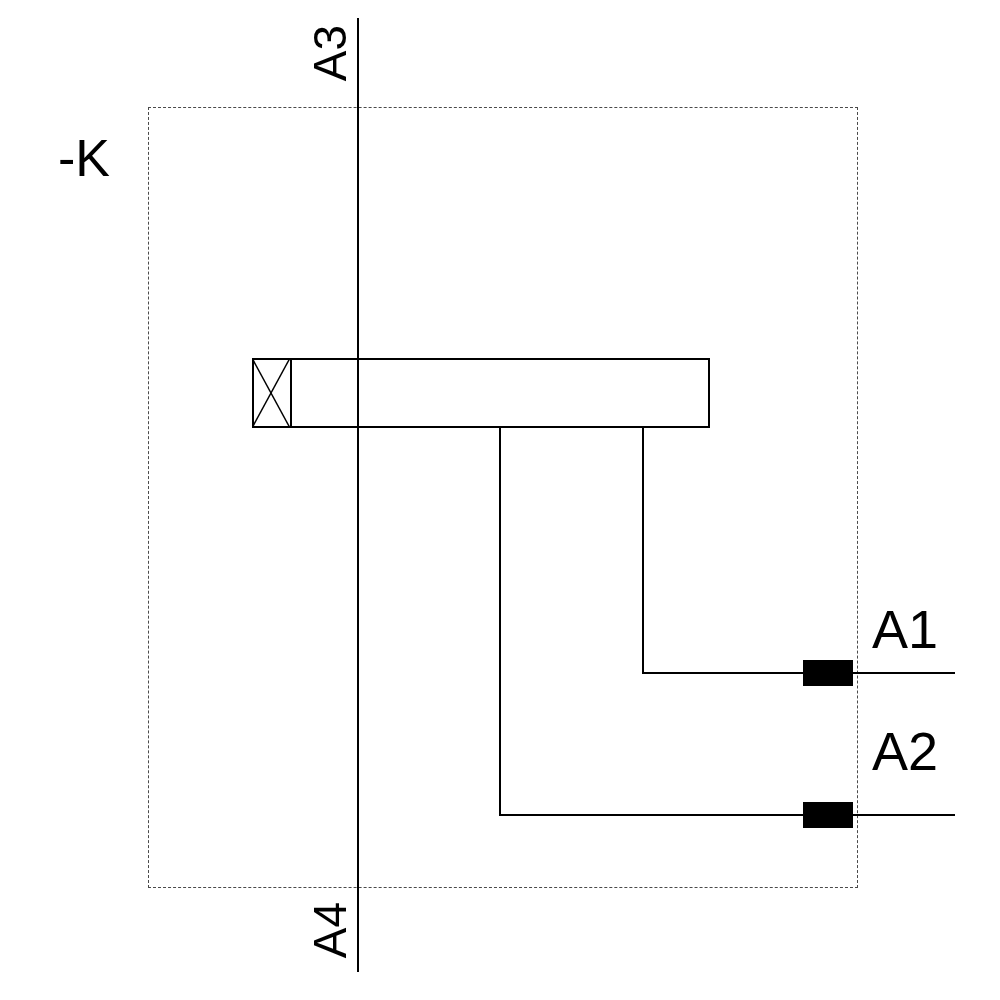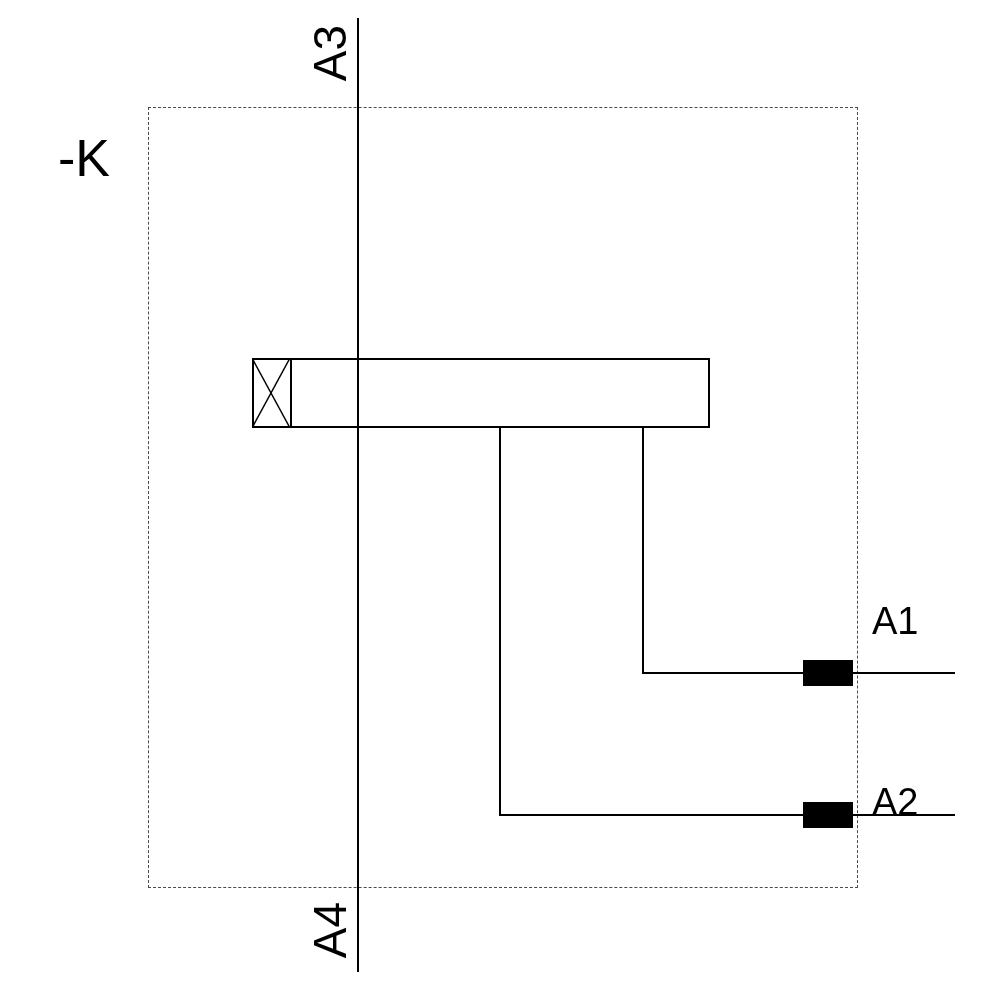--- a/index.html
+++ b/index.html
@@ -76,24 +76,24 @@
     top: 132px;
     font-size: 52px;
   }
   .rot-label {
     font-size: 46px;
     transform: translate(-50%, -50%) rotate(-90deg);
   }
   .label-a3 { left: 330px; top: 53px; }
   .label-a4 { left: 330px; top: 930px; }
   .term-label {
-    font-size: 38px;
+    font-size: 54px;
   }
   .label-a1 { left: 872px; top: 602px; }
-  .label-a2 { left: 872px; top: 783px; }
+  .label-a2 { left: 872px; top: 724px; }
 </style>
 </head>
 <body>
 
 <div id="canvas">
 
   <div class="abs boundary"></div>
 
   <div class="abs line vline-main"></div>
 

